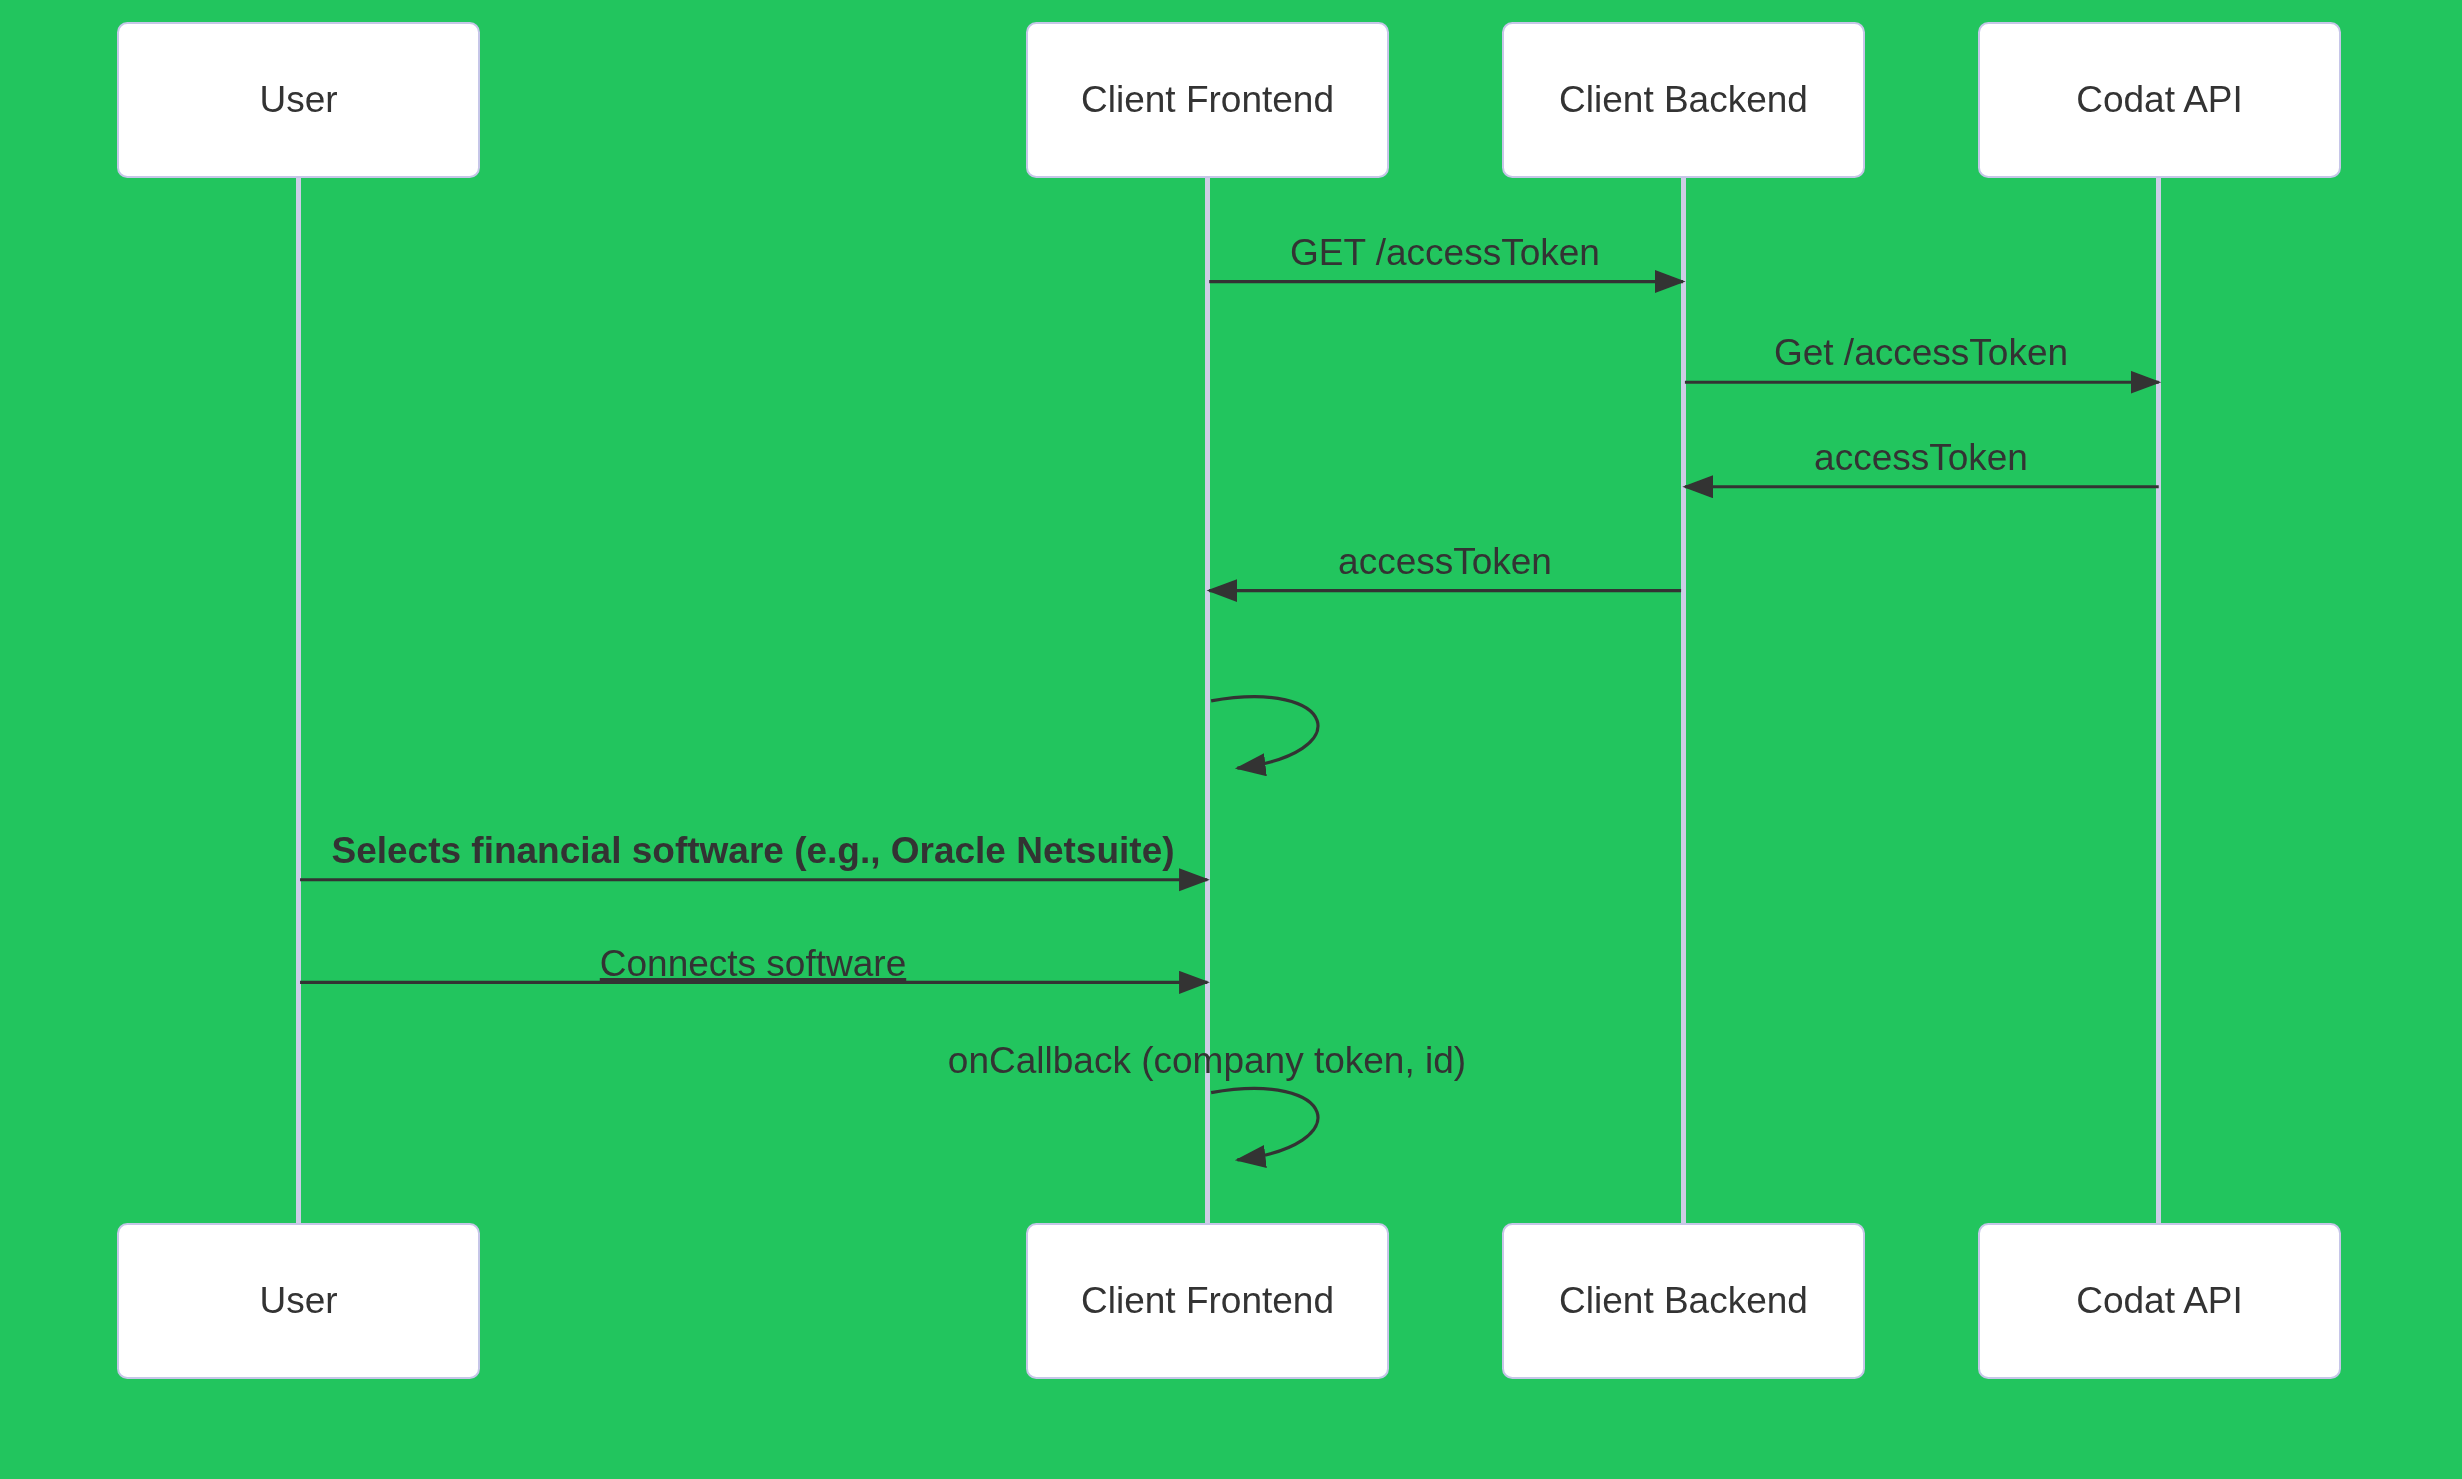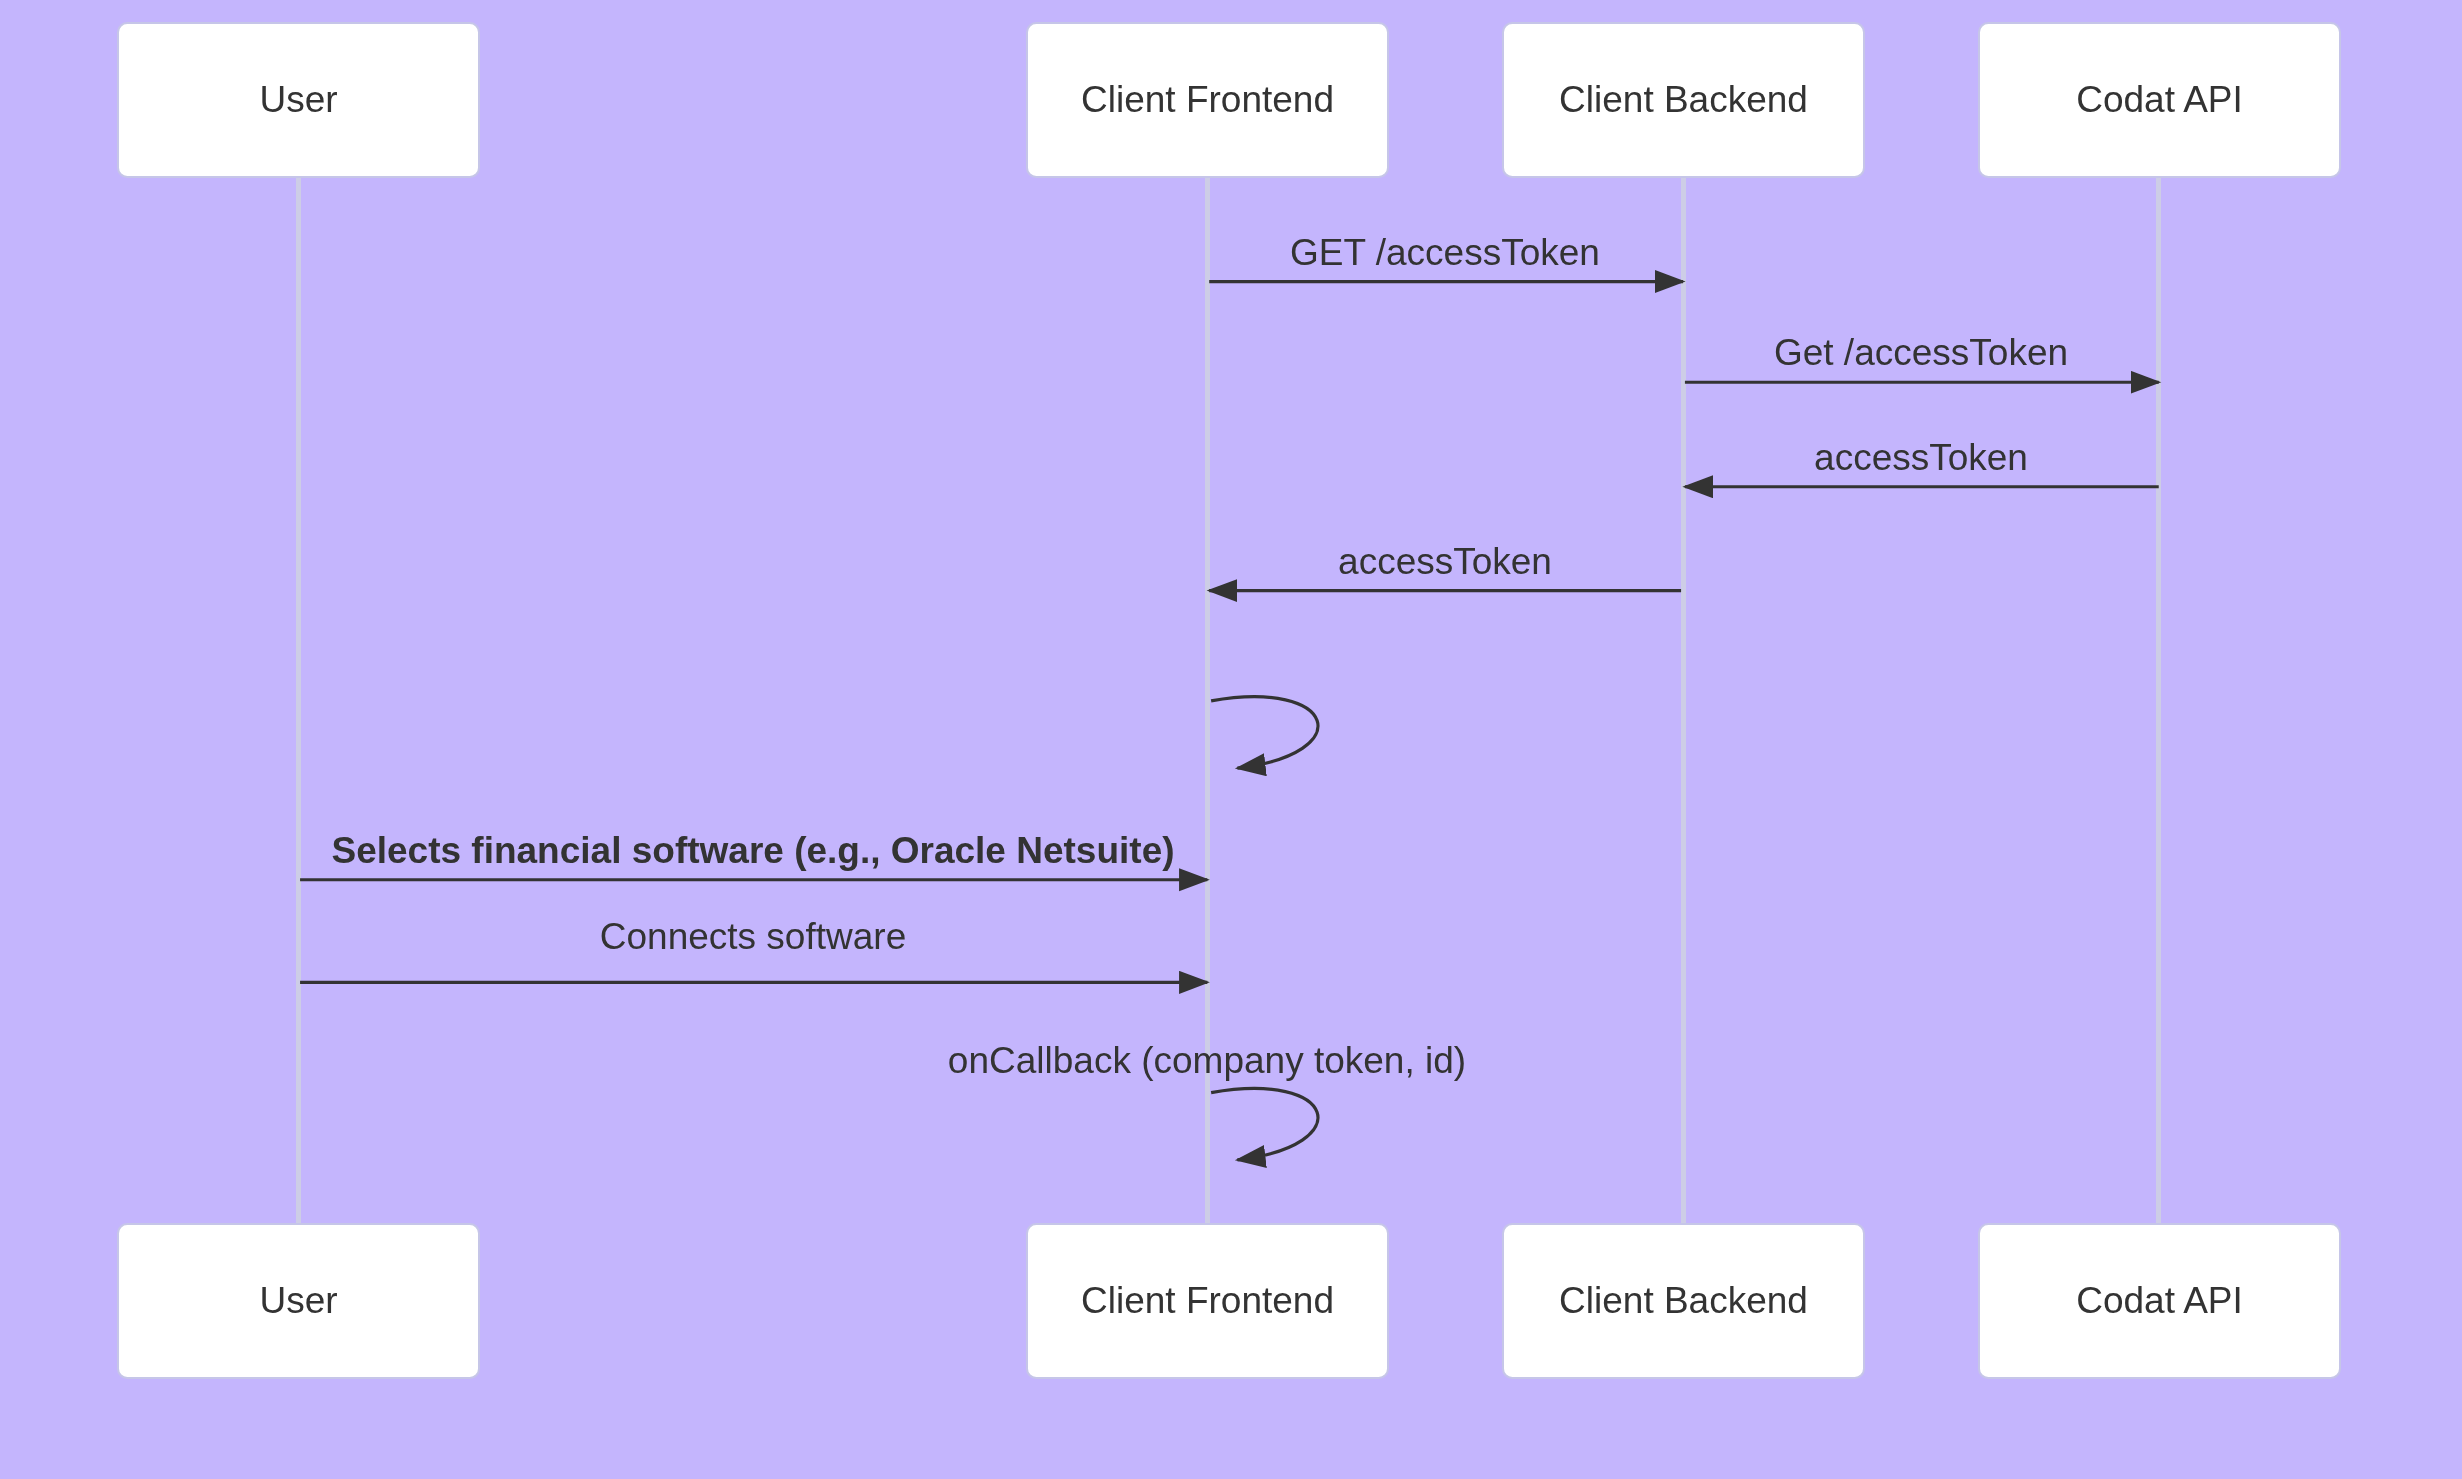--- a/index.html
+++ b/index.html
@@ -4,21 +4,21 @@
 <style>
   html, body {
     margin: 0;
     padding: 0;
     background: #ffffff;
   }
   #diagram-canvas {
     position: relative;
     width: 2462px;
     height: 1480px;
-    background: #c4b5fd;
+    background: #22c55e;
     font-family: "Liberation Sans", "DejaVu Sans", sans-serif;
     color: #333333;
     overflow: hidden;
   }
   .actor-box {
     position: absolute;
     width: 363px;
     height: 156px;
     background: #ffffff;
     border: 2.6px solid #c6c6e8;
@@ -106,17 +106,17 @@
     <line x1="468" y1="1372" x2="1883" y2="1372" stroke="#333333" stroke-width="5" marker-end="url(#arrowhead)"></line>
     <line x1="468" y1="1532" x2="1883" y2="1532" stroke="#333333" stroke-width="5" marker-end="url(#arrowhead)"></line>
     <path d="M 1889 1704 C 2085 1669, 2120 1786, 1930 1809" fill="none" stroke="#333333" stroke-width="5" marker-end="url(#arrowhead)"></path>
   </svg>
 
   <div class="msg-label" style="left:1445px; top:230px;">GET /accessToken</div>
   <div class="msg-label" style="left:1921px; top:330px;">Get /accessToken</div>
   <div class="msg-label" style="left:1921px; top:435px;">accessToken</div>
   <div class="msg-label" style="left:1445px; top:539px;">accessToken</div>
   <div class="msg-label" style="left:753px; top:828px;font-weight:bold;">Selects financial software (e.g., Oracle Netsuite)</div>
-  <div class="msg-label" style="left:753px; top:914px;">Connects software</div>
+  <div class="msg-label" style="left:753px; top:941px;text-decoration:underline;">Connects software</div>
   <div class="msg-label" style="left:1207px; top:1038px;">onCallback (company token, id)</div>
 
 </div>
 
 
 </body></html>

